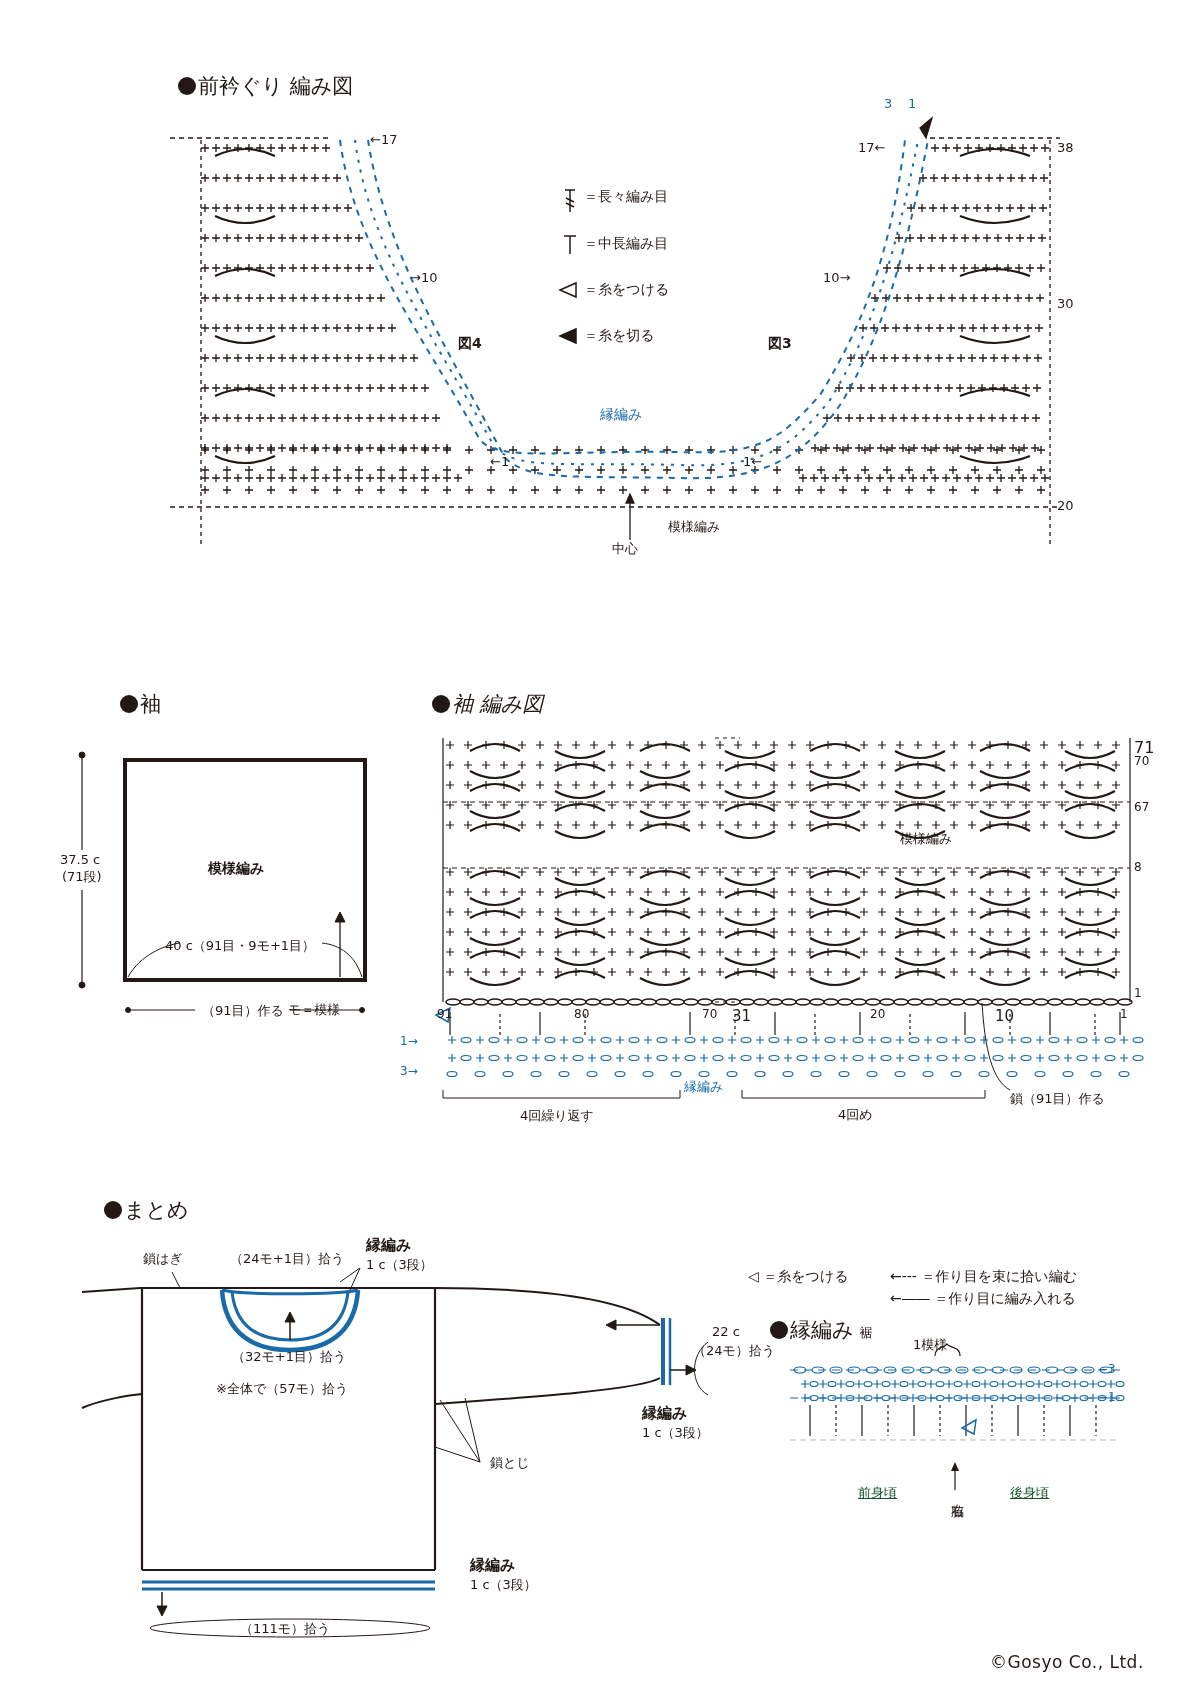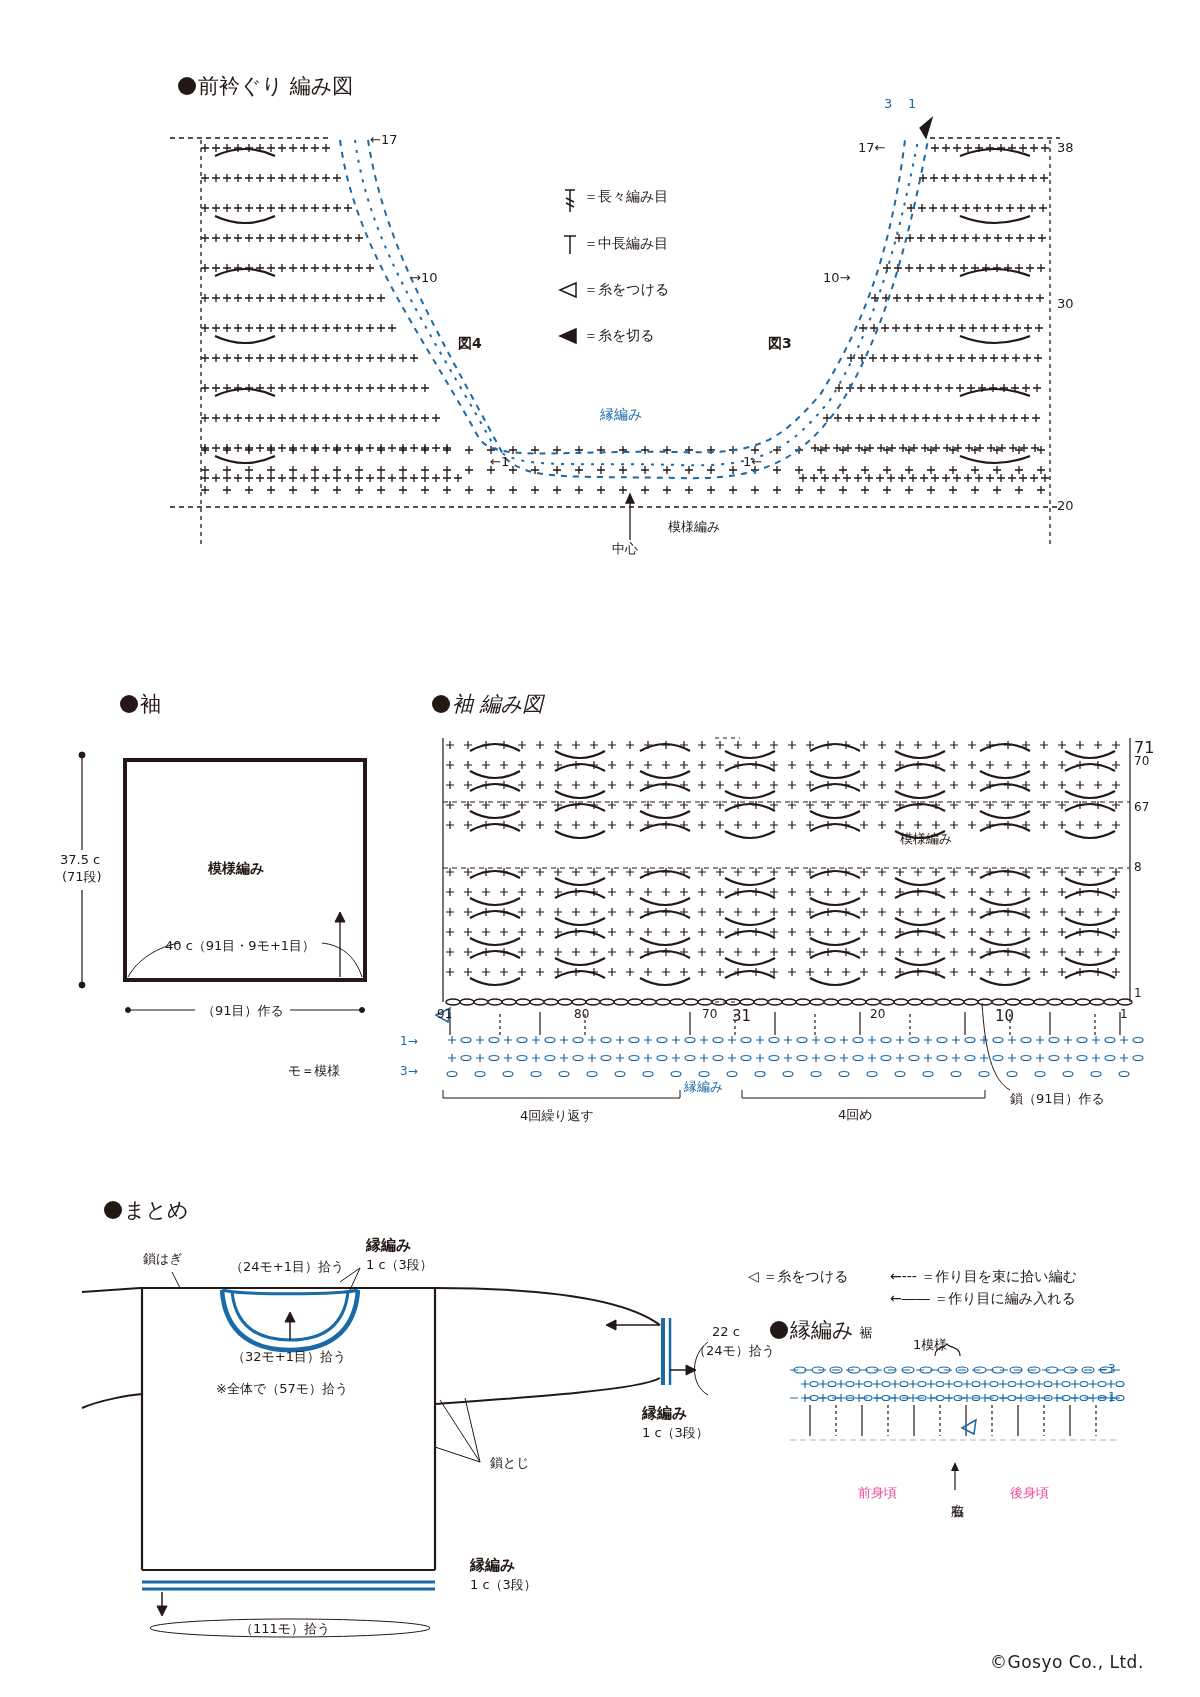--- a/index.html
+++ b/index.html
@@ -3,21 +3,21 @@
 <meta charset="utf-8">
 <style>
   html,body{margin:0;padding:0;background:#fff;}
   body{width:1200px;height:1697px;position:relative;overflow:hidden;
        font-family:"DejaVu Sans","Liberation Sans",sans-serif;color:#231815;}
   .sec-title{position:absolute;font-size:21px;white-space:nowrap;}
   .sec-title .dot{display:inline-block;width:18px;height:18px;border-radius:50%;background:#231815;margin-right:2px;vertical-align:-2px;}
   .lbl{position:absolute;font-size:13px;white-space:nowrap;}
   .lbl-b{position:absolute;font-size:14px;font-weight:bold;white-space:nowrap;}
   .blue{color:#1a6aa8;}
-  .gray{color:#ec4899;}
+  .gray{color:#14532d;text-decoration:underline;}
   svg{position:absolute;left:0;top:0;}
   .legend-row{position:absolute;font-size:14px;white-space:nowrap;}
   .copyright{position:absolute;font-size:17px;white-space:nowrap;letter-spacing:0.5px;}
 </style>
 </head>
 <body>
 
 <div class="sec-title" style="left:178px;top:72px;"><span class="dot"></span><span>前衿ぐり 編み図</span></div>
 
 <svg width="1200" height="1697">
@@ -1527,21 +1527,21 @@
 <div class="lbl" style="left:1057px;top:140px;">38</div>
 <div class="lbl" style="left:1057px;top:296px;">30</div>
 <div class="lbl" style="left:1057px;top:498px;">20</div>
 
 <div class="sec-title" style="left:120px;top:690px;"><span class="dot"></span><span>袖</span></div>
 <div class="lbl" style="left:60px;top:852px;">37.5 c</div>
 <div class="lbl" style="left:62px;top:868px;">(71段)</div>
 <div class="lbl-b" style="left:208px;top:860px;">模様編み</div>
 <div class="lbl" style="left:165px;top:937px;">40 c（91目・9モ+1目）</div>
 <div class="lbl" style="left:202px;top:1002px;">（91目）作る</div>
-<div class="lbl" style="left:288px;top:1062px;">モ＝模様</div>
+<div class="lbl" style="left:288px;top:1001px;">モ＝模様</div>
 
 <div class="sec-title" style="left:432px;top:690px;font-style:italic;"><span class="dot"></span><span>袖 編み図</span></div>
 <div class="lbl" style="left:1134px;top:738px;font-size:16px;">71</div>
 <div class="lbl" style="left:1134px;top:754px;font-size:12px;">70</div>
 <div class="lbl" style="left:1134px;top:800px;font-size:12px;">67</div>
 <div class="lbl" style="left:1134px;top:860px;font-size:12px;">8</div>
 <div class="lbl" style="left:1134px;top:986px;font-size:12px;">1</div>
 <div class="lbl" style="left:900px;top:830px;">模様編み</div>
 <div class="lbl" style="left:437px;top:1007px;font-size:12px;">91</div>
 <div class="lbl" style="left:574px;top:1007px;font-size:12px;">80</div>
@@ -1552,21 +1552,21 @@
 <div class="lbl" style="left:1120px;top:1007px;font-size:12px;">1</div>
 <div class="lbl blue" style="left:400px;top:1034px;font-size:12px;">1→</div>
 <div class="lbl blue" style="left:400px;top:1064px;font-size:12px;">3→</div>
 <div class="lbl blue" style="left:684px;top:1078px;">縁編み</div>
 <div class="lbl" style="left:520px;top:1107px;">4回繰り返す</div>
 <div class="lbl" style="left:838px;top:1106px;">4回め</div>
 <div class="lbl" style="left:1010px;top:1090px;">鎖（91目）作る</div>
 
 <div class="sec-title" style="left:104px;top:1196px;"><span class="dot"></span><span>まとめ</span></div>
 <div class="lbl" style="left:143px;top:1250px;">鎖はぎ</div>
-<div class="lbl" style="left:230px;top:1250px;margin-top:8px;">（24モ+1目）拾う</div>
+<div class="lbl" style="left:230px;top:1250px;">（24モ+1目）拾う</div>
 <div class="lbl-b" style="left:366px;top:1236px;font-size:15px;">縁編み</div>
 <div class="lbl" style="left:366px;top:1256px;">1 c（3段）</div>
 <div class="lbl" style="left:232px;top:1348px;">（32モ+1目）拾う</div>
 <div class="lbl" style="left:216px;top:1380px;">※全体で（57モ）拾う</div>
 <div class="lbl" style="left:712px;top:1324px;">22 c</div>
 <div class="lbl" style="left:693px;top:1342px;">（24モ）拾う</div>
 <div class="lbl-b" style="left:642px;top:1404px;font-size:15px;">縁編み</div>
 <div class="lbl" style="left:642px;top:1424px;">1 c（3段）</div>
 <div class="lbl" style="left:490px;top:1454px;">鎖とじ</div>
 <div class="lbl-b" style="left:470px;top:1556px;font-size:15px;">縁編み</div>

